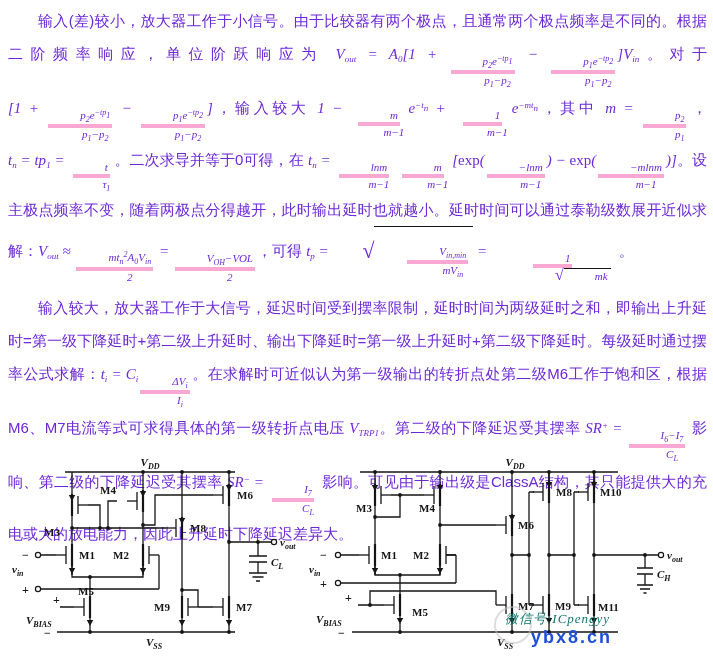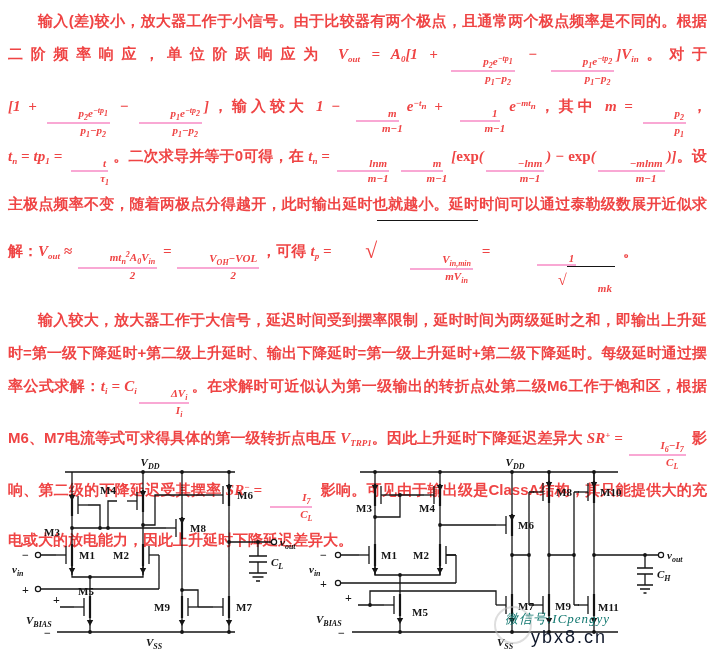--- a/index.html
+++ b/index.html
@@ -1,46 +1,46 @@
 <!DOCTYPE html>
 <html><head>
 <meta charset="utf-8">
 <style>
   html,body{margin:0;padding:0;background:#ffffff;}
   body{width:713px;height:670px;position:relative;overflow:hidden;color:#151515;}
   .textcol{position:absolute;left:8px;top:4px;width:699px;}
   .para{font-family:"Liberation Sans",sans-serif;font-size:15px;line-height:33px;
-        text-align:justify;text-indent:2em;margin:0 0 8px 0;color:#ef4444;font-weight:bold;}
+        text-align:justify;text-indent:2em;margin:0 0 8px 0;color:#6d28d9;}
   .ct{font-family:"Liberation Sans",sans-serif;}
   .mwrap{font-family:"Liberation Serif",serif;white-space:nowrap;}
   .mv{font-style:italic;}
   .mr{font-style:normal;}
   .msub{font-size:9px;vertical-align:-0.35em;}
   .msup{font-size:9px;vertical-align:0.55em;}
   .msub .mv,.msup .mv{letter-spacing:0;}
   .mfrac{display:inline-flex;flex-direction:column;align-items:center;vertical-align:-0.55em;
          font-size:11px;line-height:1.15;margin:0 2px;text-align:center;}
-  .mfrac .fn{border-bottom:2px solid #f9a8d4;padding:0 2px;white-space:nowrap;}
+  .mfrac .fn{border-bottom:4px solid #f9a8d4;padding:0 2px;white-space:nowrap;}
   .mfrac .fd{padding:0 2px;white-space:nowrap;}
   .mfrac .msub,.mfrac .msup{font-size:8px;}
   .msqrt{display:inline-flex;align-items:center;vertical-align:middle;}
   .msqrt .rad{font-style:normal;font-size:1.45em;line-height:0.8;}
-  .msqrt .rbody{border-top:1px solid #151515;padding:15px 3px 0 1px;}
+  .msqrt .rbody{border-top:1px solid #151515;padding:1px 3px 0 1px;}
   .figs{position:absolute;left:0;top:455px;width:645px;height:215px;}
   svg{display:block;}
   svg text{font-family:"Liberation Serif",serif;fill:#151515;}
   .tlabel{font-size:11px;font-weight:bold;}
   .slabel{font-size:11px;font-style:italic;font-weight:bold;}
   .sign{font-size:12px;font-weight:bold;}
   .wm-circle{position:absolute;left:494px;top:606px;width:34px;height:34px;
              border:2px solid #c2c2c2;border-radius:50%;opacity:.55;}
   .wm-we{position:absolute;left:505px;top:610px;font-family:"Liberation Serif",serif;
          font-style:italic;font-size:13px;color:#0f766e;letter-spacing:1px;white-space:nowrap;text-align:right;}
   .wm-site{position:absolute;left:531px;top:627px;font-family:"Liberation Sans",sans-serif;
-           font-weight:normal;font-size:18px;color:#0f172a;letter-spacing:2px;white-space:nowrap;}
+           font-weight:bold;font-size:18px;color:#1d4ed8;letter-spacing:2px;white-space:nowrap;}
 </style>
 </head>
 <body>
 
 <div class="textcol">
   <div class="para"><span class="ct">输入(差)较小，放大器工作于小信号。由于比较器有两个极点，且通常两个极点频率是不同的。根据二阶频率响应，单位阶跃响应为 </span><span class="mwrap"><span class="mv">V</span><span class="msub"><span class="mv">out</span></span><span class="mv"> = </span><span class="mv">A</span><span class="msub"><span class="mv">0</span></span><span class="mv">[1 + </span><span class="mfrac">
           <span class="fn"><span class="mv">p</span><span class="msub"><span class="mv">2</span></span><span class="mv">e</span><span class="msup"><span class="mv">−t</span><span class="mv">p</span><span class="msub"><span class="mv">1</span></span></span></span>
           <span class="fd"><span class="mv">p</span><span class="msub"><span class="mv">1</span></span><span class="mv">−</span><span class="mv">p</span><span class="msub"><span class="mv">2</span></span></span>
         </span><span class="mv"> − </span><span class="mfrac">
           <span class="fn"><span class="mv">p</span><span class="msub"><span class="mv">1</span></span><span class="mv">e</span><span class="msup"><span class="mv">−t</span><span class="mv">p</span><span class="msub"><span class="mv">2</span></span></span></span>
@@ -90,21 +90,21 @@
         </span><span class="mv"> = </span><span class="mfrac">
           <span class="fn"><span class="mv">1</span></span>
           <span class="fd"><span class="msqrt">
               <span class="rad">√</span>
               <span class="rbody"><span class="mv">mk</span></span>
             </span></span>
         </span></span><span class="ct"> 。</span></div>
   <div class="para"><span class="ct">输入较大，放大器工作于大信号，延迟时间受到摆率限制，延时时间为两级延时之和，即输出上升延时=第一级下降延时+第二级上升延时、输出下降延时=第一级上升延时+第二级下降延时。每级延时通过摆率公式求解：</span><span class="mwrap"><span class="mv">t</span><span class="msub"><span class="mv">i</span></span><span class="mv"> = </span><span class="mv">C</span><span class="msub"><span class="mv">i</span></span><span class="mfrac">
           <span class="fn"><span class="mv">Δ</span><span class="mv">V</span><span class="msub"><span class="mv">i</span></span></span>
           <span class="fd"><span class="mv">I</span><span class="msub"><span class="mv">i</span></span></span>
-        </span></span><span class="ct">。在求解时可近似认为第一级输出的转折点处第二级M6工作于饱和区，根据M6、M7电流等式可求得具体的第一级转折点电压 </span><span class="mwrap"><span class="mv">V</span><span class="msub"><span class="mv">TRP1</span></span></span><span class="ct">。因此上升延时下降延迟差异大 </span><span class="mwrap"><span class="mv">SR</span><span class="msup"><span class="mv">+</span></span><span class="mv"> = </span><span class="mfrac">
+        </span></span><span class="ct">。在求解时可近似认为第一级输出的转折点处第二级M6工作于饱和区，根据M6、M7电流等式可求得具体的第一级转折点电压 </span><span class="mwrap"><span class="mv">V</span><span class="msub"><span class="mv">TRP1</span></span></span><span class="ct">。第二级的下降延迟受其摆率 </span><span class="mwrap"><span class="mv">SR</span><span class="msup"><span class="mv">+</span></span><span class="mv"> = </span><span class="mfrac">
           <span class="fn"><span class="mv">I</span><span class="msub"><span class="mv">6</span></span><span class="mv">−</span><span class="mv">I</span><span class="msub"><span class="mv">7</span></span></span>
           <span class="fd"><span class="mv">C</span><span class="msub"><span class="mv">L</span></span></span>
         </span></span><span class="ct"> 影响、第二级的下降延迟受其摆率 </span><span class="mwrap"><span class="mv">SR</span><span class="msup"><span class="mv">−</span></span><span class="mv"> = </span><span class="mfrac">
           <span class="fn"><span class="mv">I</span><span class="msub"><span class="mv">7</span></span></span>
           <span class="fd"><span class="mv">C</span><span class="msub"><span class="mv">L</span></span></span>
         </span></span><span class="ct"> 影响。可见由于输出级是ClassA结构，其只能提供大的充电或大的放电能力，因此上升延时下降延迟差异大。</span></div>
 </div>
 
 <div class="figs">
 <svg width="713" height="215" viewBox="0 0 713 215">

